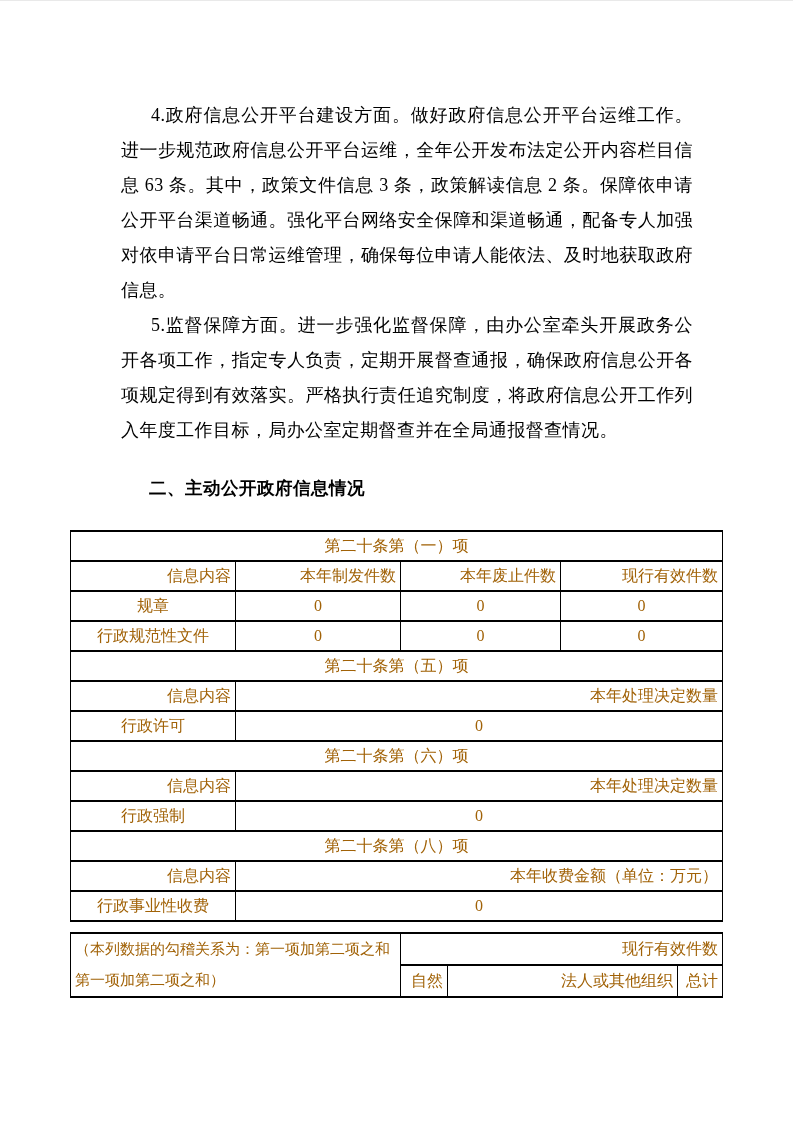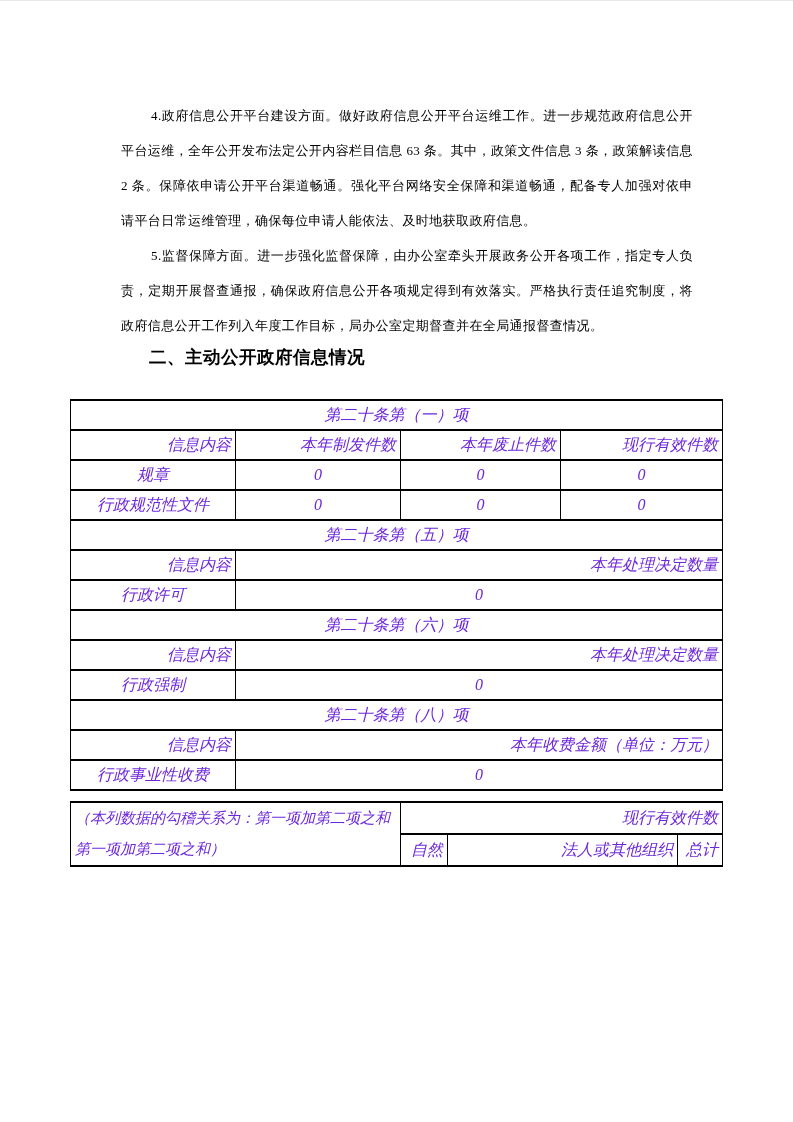--- a/index.html
+++ b/index.html
@@ -14,46 +14,45 @@
     background: #ffffff;
     color: #000000;
     font-family: "Liberation Serif", serif;
     box-sizing: border-box;
     padding-top: 97px;
     overflow: hidden;
     border-top: 1px solid #e9e9e9;
   }
   .body-para {
     margin: 0 100px 0 121px;
-    font-size: 13px;
+    font-size: 18px;
     line-height: 35px;
     text-align: justify;
     text-indent: 30px;
     letter-spacing: 0.4px;
   }
   .section-heading {
-    margin: 2px 100px 0 121px;
+    margin: 28px 100px 0 121px;
     font-family: Liberation Sans, sans-serif;
     font-weight: bold;
     font-size: 17.5px;
     line-height: 24px;
     text-indent: 28px;
     letter-spacing: 0.5px;
   }
   .section-heading.h3 {
     margin-top: 8px;
   }
   table.info-table {
     width: 652px;
     margin: 30px auto 0 auto;
     border-collapse: collapse;
     table-layout: fixed;
     font-size: 16px;
-    color: #6d28d9;
-    font-style: italic;
+    color: #a16207;
   }
   table.info-table.t2 {
     margin-top: 10px;
   }
   table.info-table td {
     border: 1px solid #000;
     border-top-width: 2px;
     border-bottom-width: 2px;
     height: 28px;
     padding: 0 4px;

